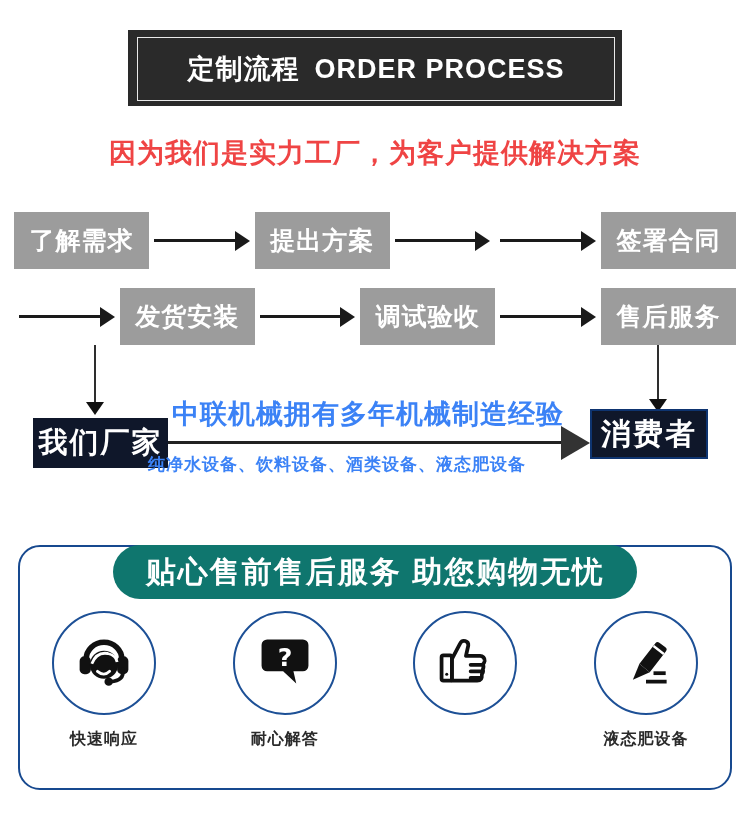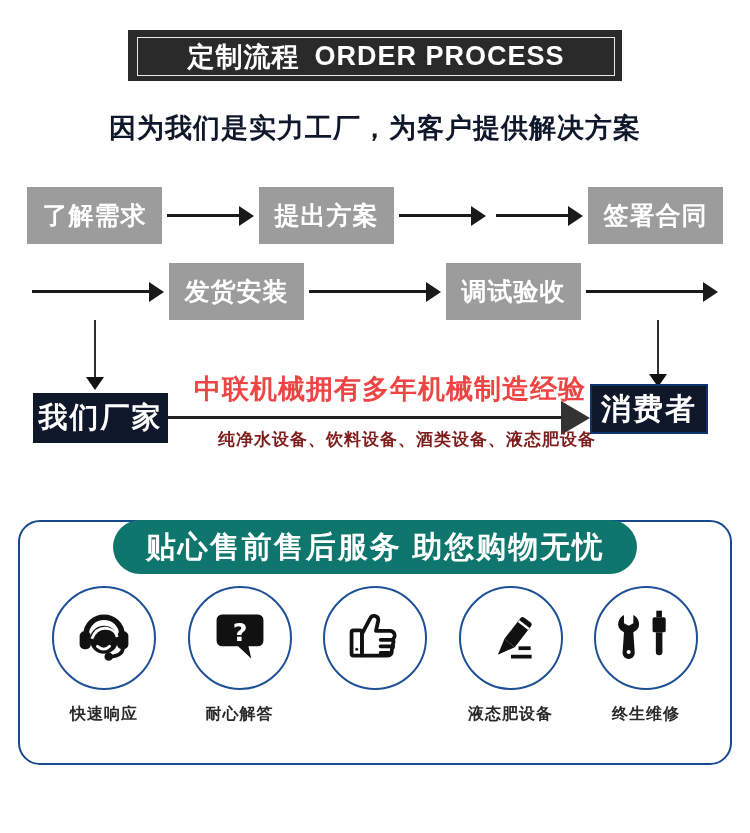--- a/index.html
+++ b/index.html
@@ -3,35 +3,35 @@
 <meta charset="utf-8">
 <style>
   html,body{margin:0;padding:0;}
   body{
     width:750px;height:833px;background:#ffffff;overflow:hidden;
     font-family:"Liberation Sans","DejaVu Sans",sans-serif;
     -webkit-font-smoothing:antialiased;
   }
   
   .banner{
-    width:494px;height:51px;margin:30px auto 0;background:#2a2a2a;
+    width:494px;height:76px;margin:30px auto 0;background:#2a2a2a;
     box-sizing:border-box;padding:7px 9px;
   }
   .banner-inner{
     width:100%;height:100%;border:1px solid #e9e9e9;
     display:flex;align-items:center;justify-content:center;gap:15px;
     color:#fff;font-size:27px;font-weight:bold;letter-spacing:1px;
   }
   
   .subtitle{
     margin-top:29px;text-align:center;font-size:27px;font-weight:bold;
-    color:#0f172a;letter-spacing:1px;
-  }
-  
-  .flow{padding:0 27px;margin-top:41px;}
+    color:#ef4444;letter-spacing:1px;
+  }
+  
+  .flow{padding:0 14px;margin-top:41px;}
   .flow-row{display:flex;align-items:center;height:57px;}
   .flow-row + .flow-row{margin-top:19px;}
   .flow-box{
     width:135px;height:57px;background:#9c9c9c;color:#fff;
     font-size:25px;font-weight:bold;letter-spacing:1px;
     display:flex;align-items:center;justify-content:center;flex:0 0 auto;
   }
   .h-arrow{flex:1;display:flex;align-items:center;padding:0 5px;}
   .h-arrow .line{flex:1;height:3px;background:#1a1a1a;}
   .h-arrow .tri{
@@ -50,31 +50,31 @@
   }
   .vtri.left{left:86px;top:57px;}
   .vtri.right{left:649px;top:54px;}
   .bridge-box{
     position:absolute;background:#0f172a;color:#fff;font-weight:bold;
     display:flex;align-items:center;justify-content:center;box-sizing:border-box;
   }
   .bridge-box.left{left:33px;top:73px;width:135px;height:50px;font-size:29px;letter-spacing:2px;}
   .bridge-box.right{left:590px;top:64px;width:118px;height:50px;font-size:30px;letter-spacing:2px;border:2px solid #0e3470;}
   .bridge-headline{
-    position:absolute;left:172px;width:414px;top:51px;text-align:right;
-    font-size:27px;font-weight:bold;color:#ef4444;letter-spacing:1px;white-space:nowrap;
+    position:absolute;left:172px;width:414px;top:51px;text-align:left;
+    font-size:27px;font-weight:bold;color:#3b82f6;letter-spacing:1px;white-space:nowrap;
   }
   .bridge-line{position:absolute;left:168px;top:96px;width:396px;height:3px;background:#222;}
   .bridge-tri{
     position:absolute;left:561px;top:81px;width:0;height:0;
     border-left:29px solid #333;border-top:17px solid transparent;border-bottom:17px solid transparent;
   }
   .bridge-subline{
-    position:absolute;left:156px;width:440px;top:108px;text-align:right;
-    font-size:17px;font-weight:bold;color:#7f1d1d;letter-spacing:1px;white-space:nowrap;
+    position:absolute;left:148px;width:440px;top:108px;text-align:left;
+    font-size:17px;font-weight:bold;color:#3b82f6;letter-spacing:1px;white-space:nowrap;
   }
   
   .services-wrap{position:relative;margin:53px 18px 0;}
   .services-box{
     margin-top:27px;border:2px solid #17498f;border-radius:22px;
     padding:64px 22px 38px;box-sizing:border-box;
   }
   .services-pill{
     position:absolute;top:0;left:50%;transform:translateX(-50%);
     width:524px;height:54px;background:#0f766e;border-radius:27px;
@@ -131,20 +131,21 @@
     <div class="flow-box">发货安装</div>
     <div class="h-arrow">
         <i class="line"></i>
         <i class="tri"></i>
       </div>
     <div class="flow-box">调试验收</div>
     <div class="h-arrow">
         <i class="line"></i>
         <i class="tri"></i>
       </div>
+    <div class="flow-box">售后服务</div>
   </div>
 </div>
 
 <div class="bridge">
   <i class="vline left"></i>
   <i class="vtri left"></i>
   <i class="vline right"></i>
   <i class="vtri right"></i>
 
   <div class="bridge-box left">我们厂家</div>
@@ -210,31 +211,17 @@
               <path d="M40 16 l11 8.5" stroke="#fff" stroke-width="2.5"></path>
               <path d="M25 35 L36 44 L18 52 z" fill="#111"></path>
               <path d="M40 45 h13" stroke="#111" stroke-width="4"></path>
               <path d="M32 54 h22" stroke="#111" stroke-width="4"></path>
             </svg>
           </span>
         </div>
         <div class="service-label">液态肥设备</div>
       </div>
 
-      <div class="service-item">
-        <div class="service-circle">
-          <span>
-            <svg viewBox="0 0 64 64" width="60" height="60" fill="#111">
-              <path d="M24 23 c2 -5 -.5 -11 -5.5 -13.5 l0 9 -5 2.5 -5 -2.5 0 -9 c-5 2.5 -7.5 8.5 -5.5 13.5 q1.5 3.5 5.5 5 l-1.5 22 a6 6 0 0 0 13 0 l-1.5 -22 q4 -1.5 5.5 -5 z"></path>
-              <circle cx="13.5" cy="49" r="2.2" fill="#fff"></circle>
-              <rect x="43" y="5" width="6" height="7"></rect>
-              <rect x="39" y="12" width="14" height="16" rx="2"></rect>
-              <path d="M42.5 28 h7 v21 a3.5 3.5 0 0 1 -7 0 z"></path>
-            </svg>
-          </span>
-        </div>
-        <div class="service-label">终生维修</div>
-      </div>
 
     </div>
   </div>
   <div class="services-pill">贴心售前售后服务 助您购物无忧</div>
 </div>
 
 </body></html>

